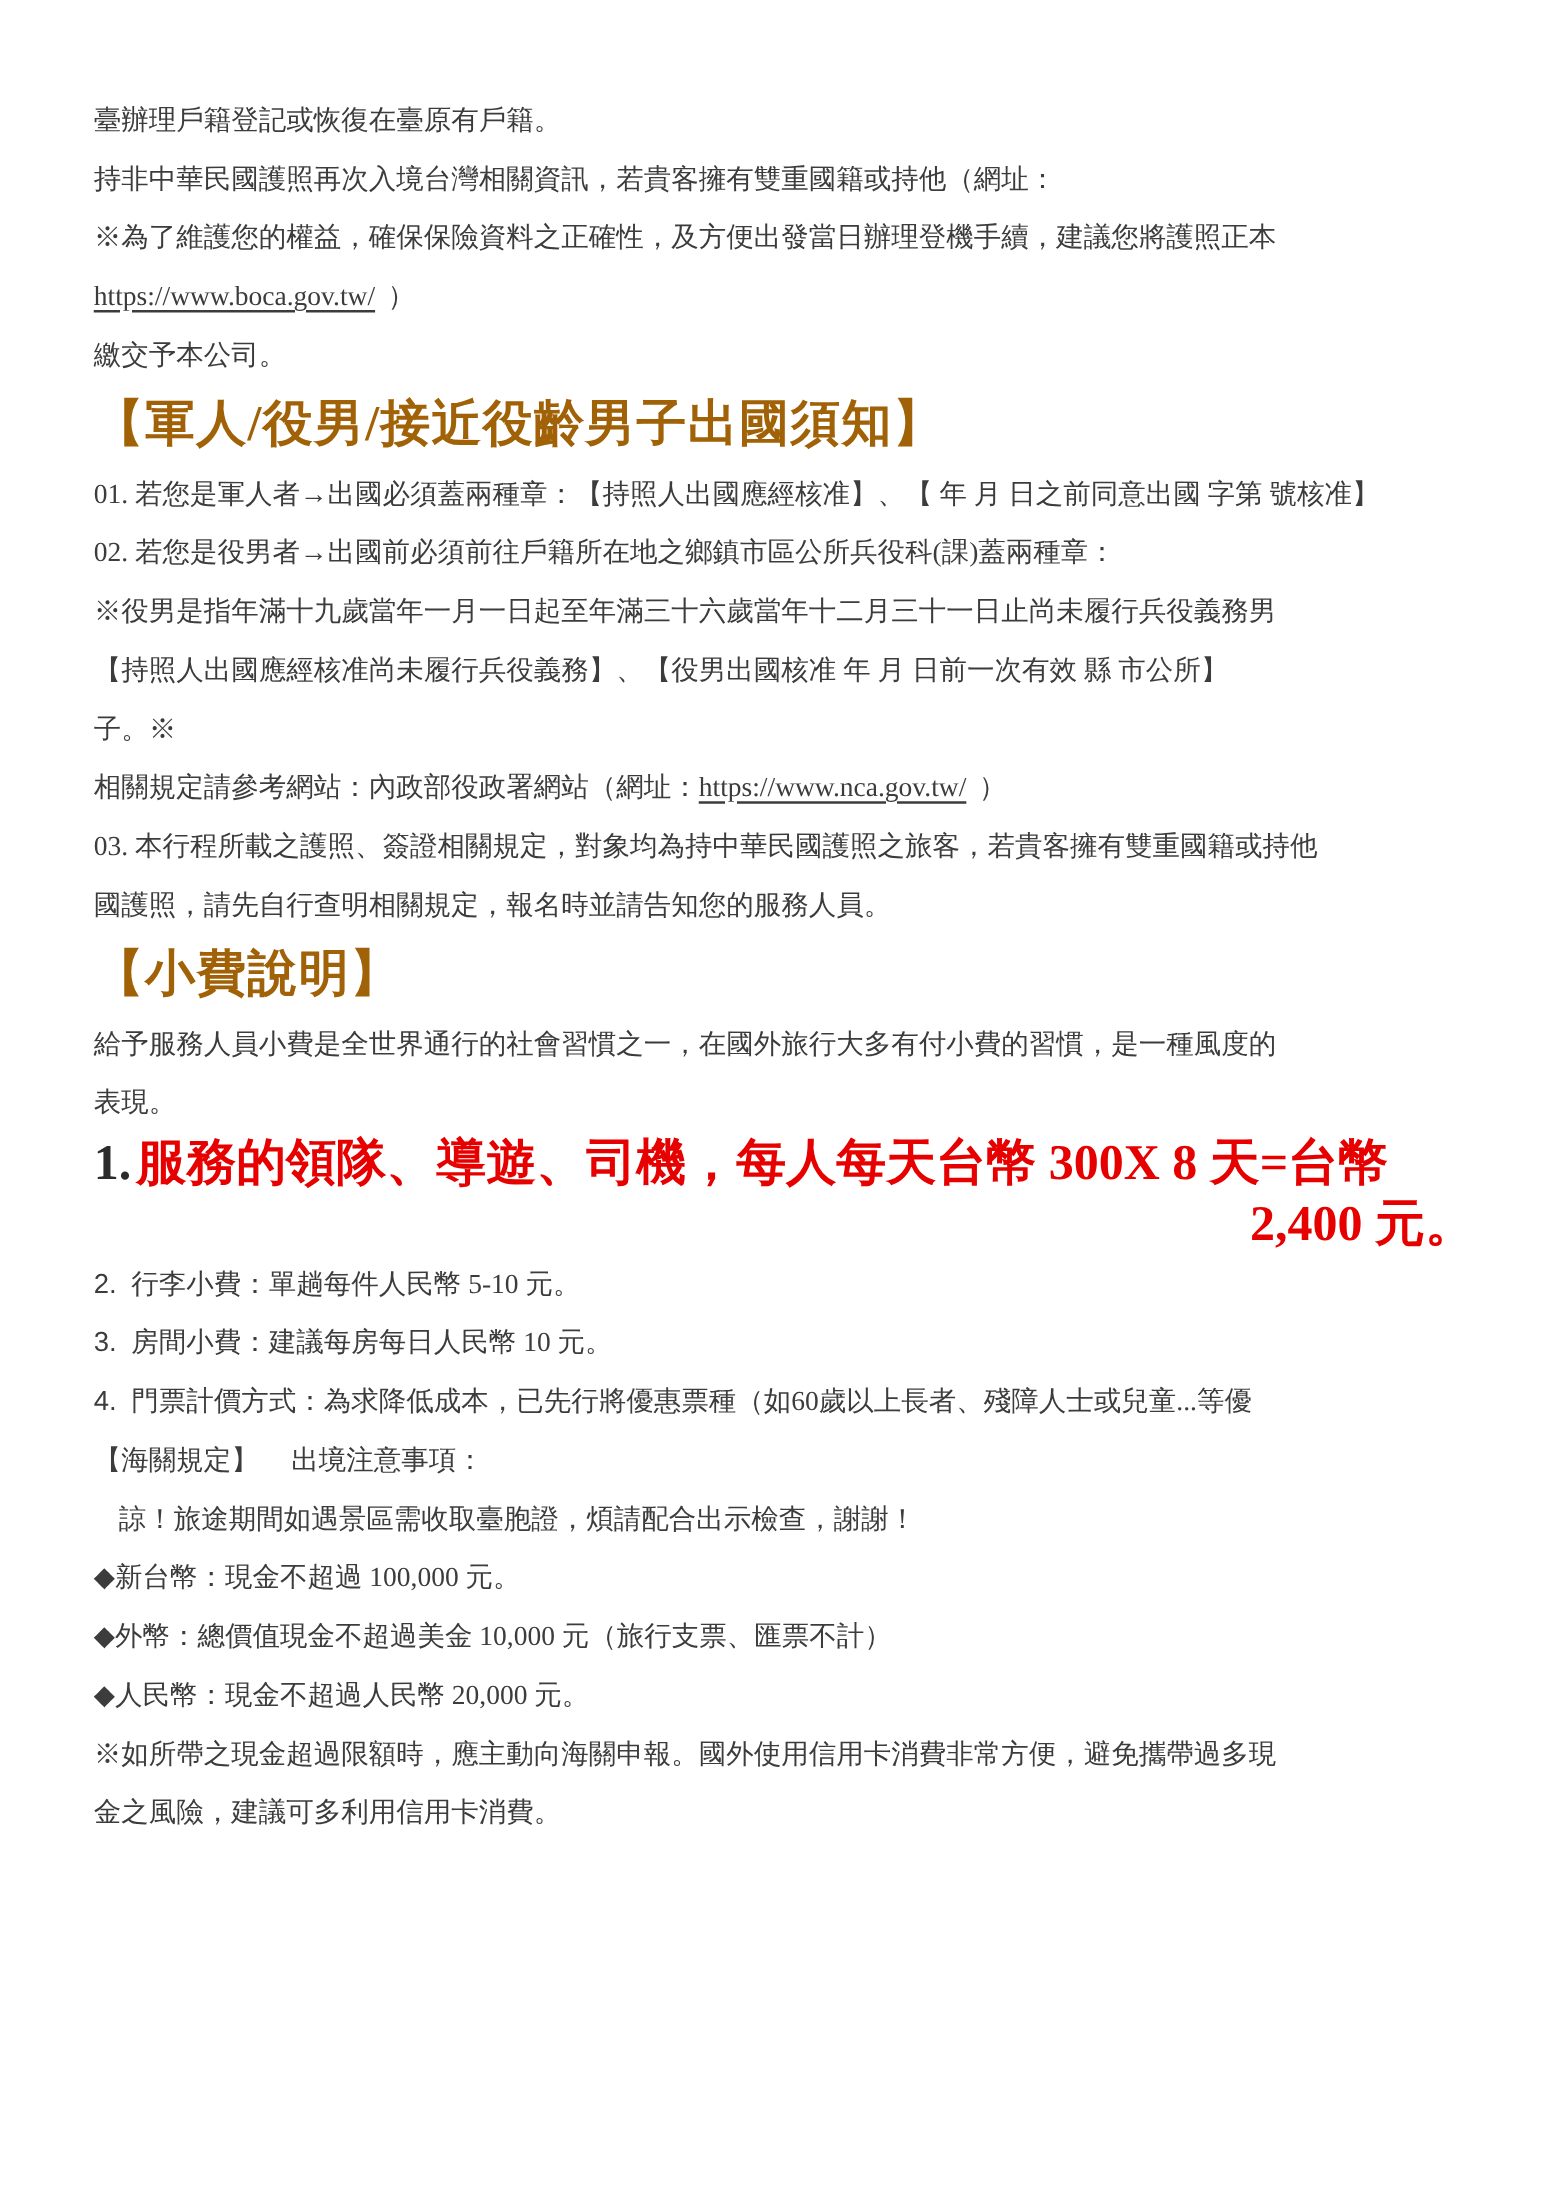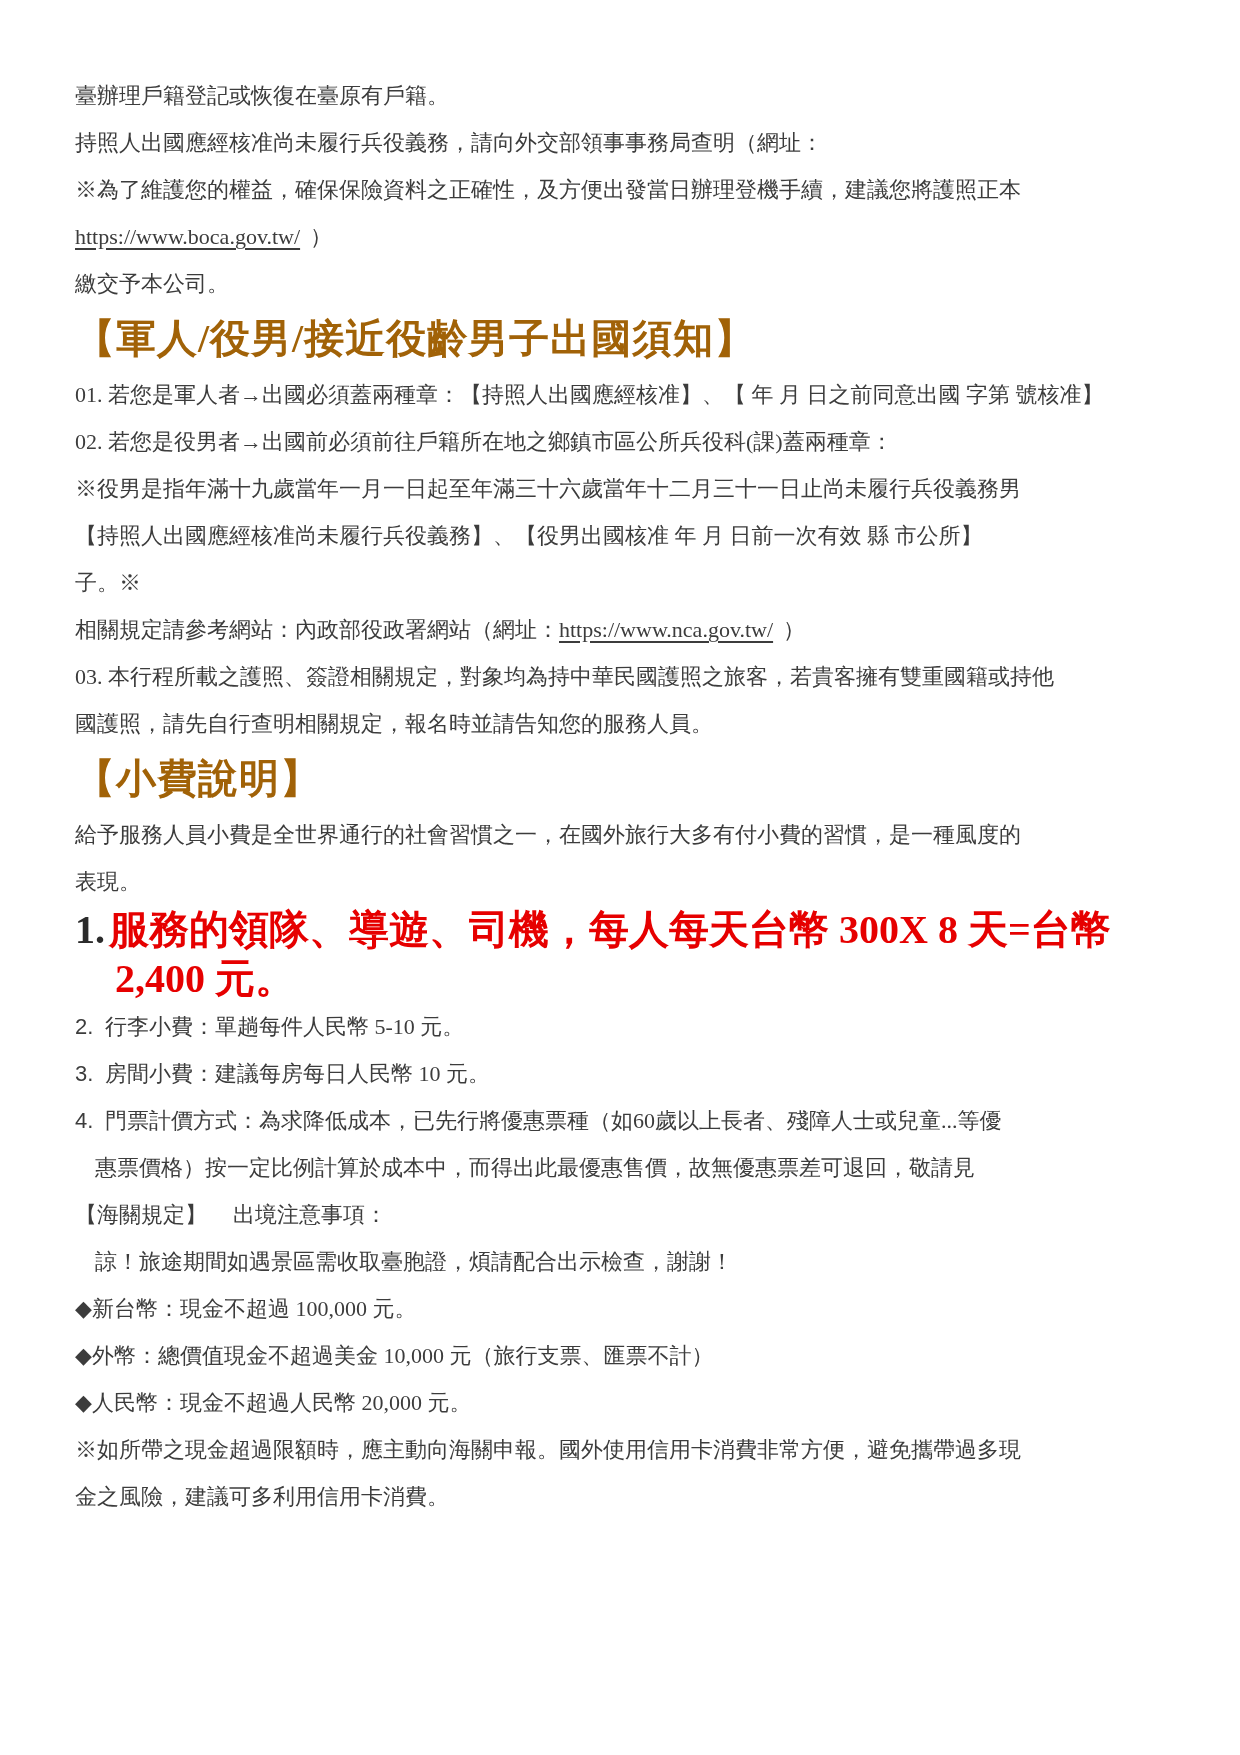--- a/index.html
+++ b/index.html
@@ -48,21 +48,21 @@
   
   .red-line {
     margin: 0;
     font-size: 40px;
     line-height: 49px;
     font-weight: bold;
     white-space: nowrap;
   }
   .red-num { color: #2b2b2b; margin-right: 4px; }
   .red-text { color: #e60000; }
-  .red-line2 { padding-left: 40px; }
+  .red-line2 { padding-left: 40px; text-align: right; }
   
   .list-item .item-num {
     font-family: "Liberation Sans", sans-serif;
     display: inline-block;
     width: 30px;
     color: #3c3c3c;
   }
   .item2 { margin-top: 16px; }
   .item4-cont { padding-left: 20px; }
   
@@ -70,21 +70,21 @@
   .hgap { display: inline-block; width: 26px; }
   .bold-line { font-weight: bold; color: #242424; }
 </style>
 </head>
 <body>
 
 <div class="page">
   <div class="content">
 
     <p class="line">臺辦理戶籍登記或恢復在臺原有戶籍。</p>
-    <p class="line">持照人出國應經核准尚未履行兵役義務，請向外交部領事事務局查明（網址：</p>
+    <p class="line">持非中華民國護照再次入境台灣相關資訊，若貴客擁有雙重國籍或持他（網址：</p>
     <p class="line">※為了維護您的權益，確保保險資料之正確性，及方便出發當日辦理登機手續，建議您將護照正本</p>
     <p class="line"><a href="#" class="doc-link">https://www.boca.gov.tw/</a><span class="paren-suffix">）</span></p>
     <p class="line">繳交予本公司。</p>
 
     <h1 class="section-title mil-title">【軍人/役男/接近役齡男子出國須知】</h1>
     <p class="line">01. 若您是軍人者→出國必須蓋兩種章：【持照人出國應經核准】、【 年 月 日之前同意出國 字第 號核准】</p>
     <p class="line">02. 若您是役男者→出國前必須前往戶籍所在地之鄉鎮市區公所兵役科(課)蓋兩種章：</p>
     <p class="line">※役男是指年滿十九歲當年一月一日起至年滿三十六歲當年十二月三十一日止尚未履行兵役義務男</p>
     <p class="line">【持照人出國應經核准尚未履行兵役義務】、【役男出國核准 年 月 日前一次有效 縣 市公所】</p>
     <p class="line">子。※</p>
@@ -97,21 +97,20 @@
     <p class="line">表現。</p>
 
     <div class="red-item">
       <p class="red-line"><span class="red-num">1.</span><span class="red-text">服務的領隊、導遊、司機，每人每天台幣 300X 8 天=台幣</span></p>
       <p class="red-line red-line2"><span class="red-text">2,400 元。</span></p>
     </div>
 
     <p class="line list-item item2"><span class="item-num">2.</span><span>行李小費：單趟每件人民幣 5-10 元。</span></p>
     <p class="line list-item"><span class="item-num">3.</span><span>房間小費：建議每房每日人民幣 10 元。</span></p>
     <p class="line list-item"><span class="item-num">4.</span><span>門票計價方式：為求降低成本，已先行將優惠票種（如60歲以上長者、殘障人士或兒童...等優</span></p>
-    <p class="line item4-cont">惠票價格）按一定比例計算於成本中，而得出此最優惠售價，故無優惠票差可退回，敬請見</p>
     <p class="line customs-header"><span>【海關規定】</span><span class="hgap"></span><span>出境注意事項：</span></p>
 
     <p class="line item4-cont">諒！旅途期間如遇景區需收取臺胞證，煩請配合出示檢查，謝謝！</p>
     <p class="line">◆新台幣：現金不超過 100,000 元。</p>
     <p class="line">◆外幣：總價值現金不超過美金 10,000 元（旅行支票、匯票不計）</p>
     <p class="line">◆人民幣：現金不超過人民幣 20,000 元。</p>
     <p class="line">※如所帶之現金超過限額時，應主動向海關申報。國外使用信用卡消費非常方便，避免攜帶過多現</p>
     <p class="line">金之風險，建議可多利用信用卡消費。</p>
 
   </div>

